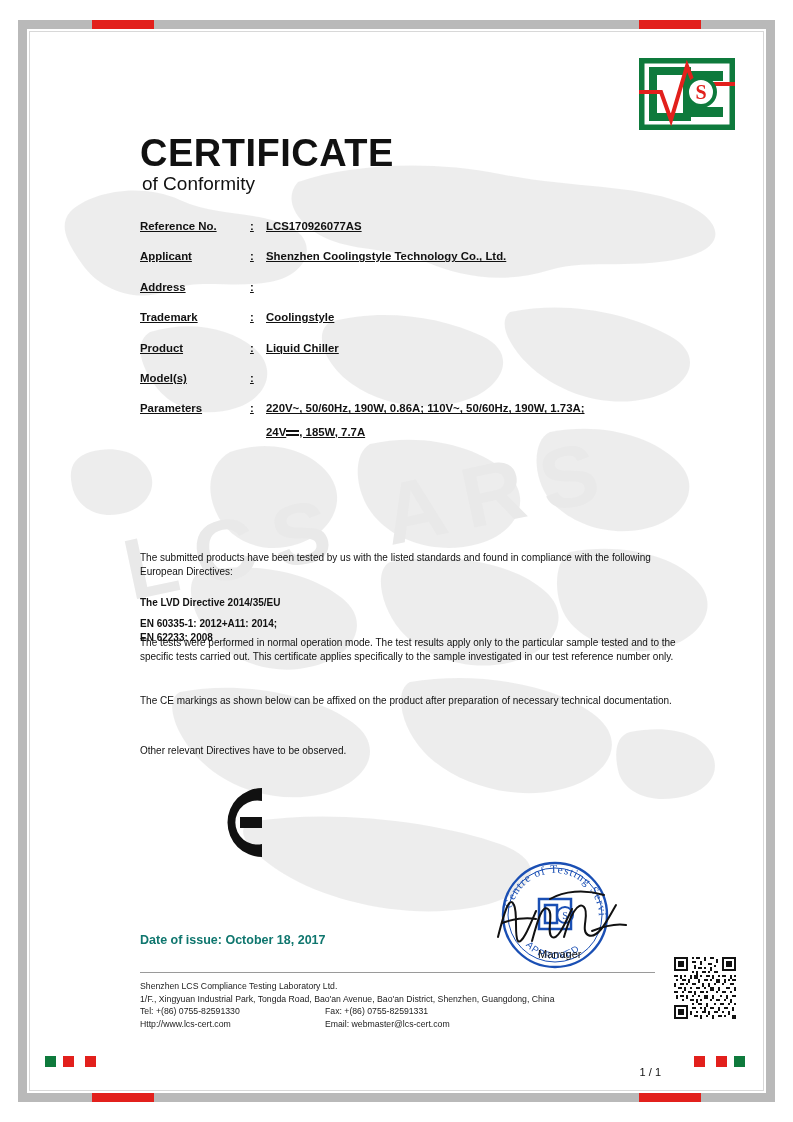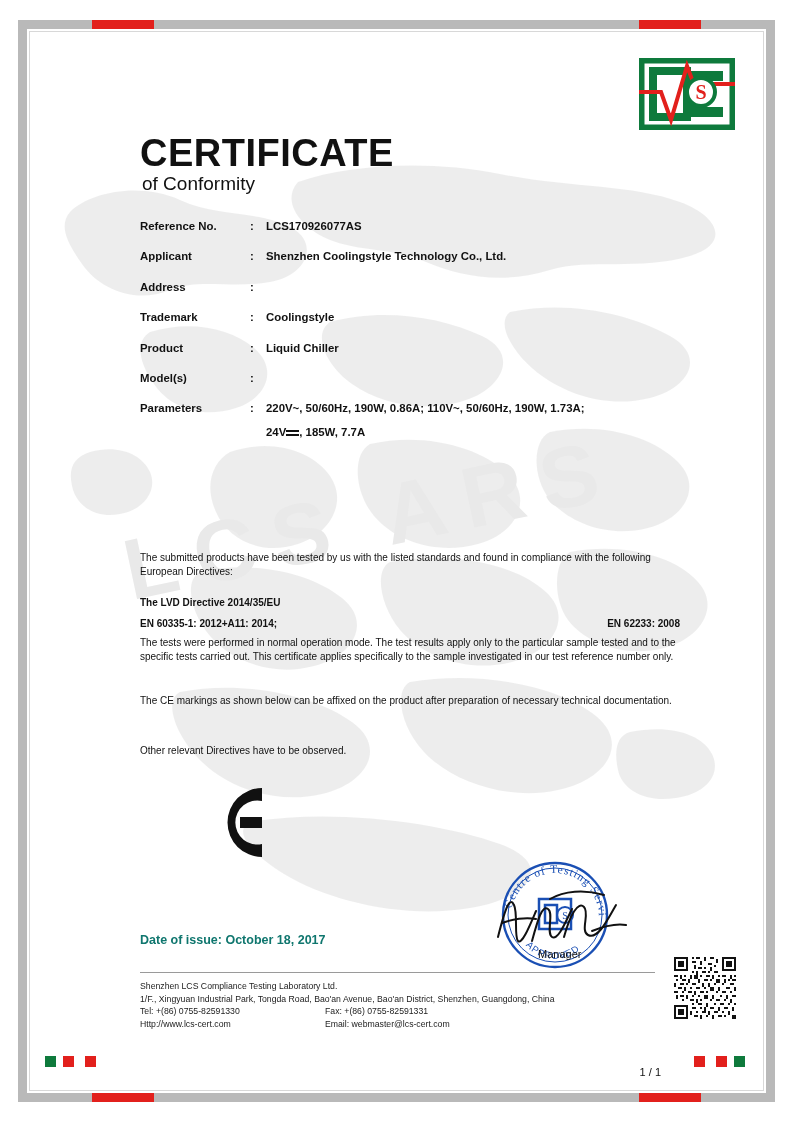--- a/index.html
+++ b/index.html
@@ -95,20 +95,21 @@
     color: #111;
   }
 
   
   .fields {
     position: absolute;
     left: 140px; top: 219px;
     width: 540px;
     font-size: 11.4px;
     color: #111;
+    text-decoration: underline;
   }
   .field-row {
     display: flex;
     margin-bottom: 15px;
     line-height: 1.35;
   }
   .field-label {
     width: 110px;
     flex: 0 0 110px;
     font-weight: bold;
@@ -152,21 +153,21 @@
   .body-text {
     position: absolute;
     left: 140px;
     width: 540px;
     font-size: 10px;
     color: #111;
     line-height: 1.4;
   }
   .p1 { top: 551px; }
   .p-directive { top: 596px; font-weight: bold; }
-  .std-row { top: 617px; display: flex; justify-content: space-between; font-weight: bold; }
+  .std-row { top: 617px; display: flex; justify-content: space-between; font-weight: bold; flex-direction: column; }
   .p2 { top: 636px; }
   .p3 { top: 694px; }
   .p4 { top: 732px; margin-top: 12px; }
 
   
   .ce {
     position: absolute;
     left: 140px; top: 780px;
     width: 130px; height: 85px;
   }

